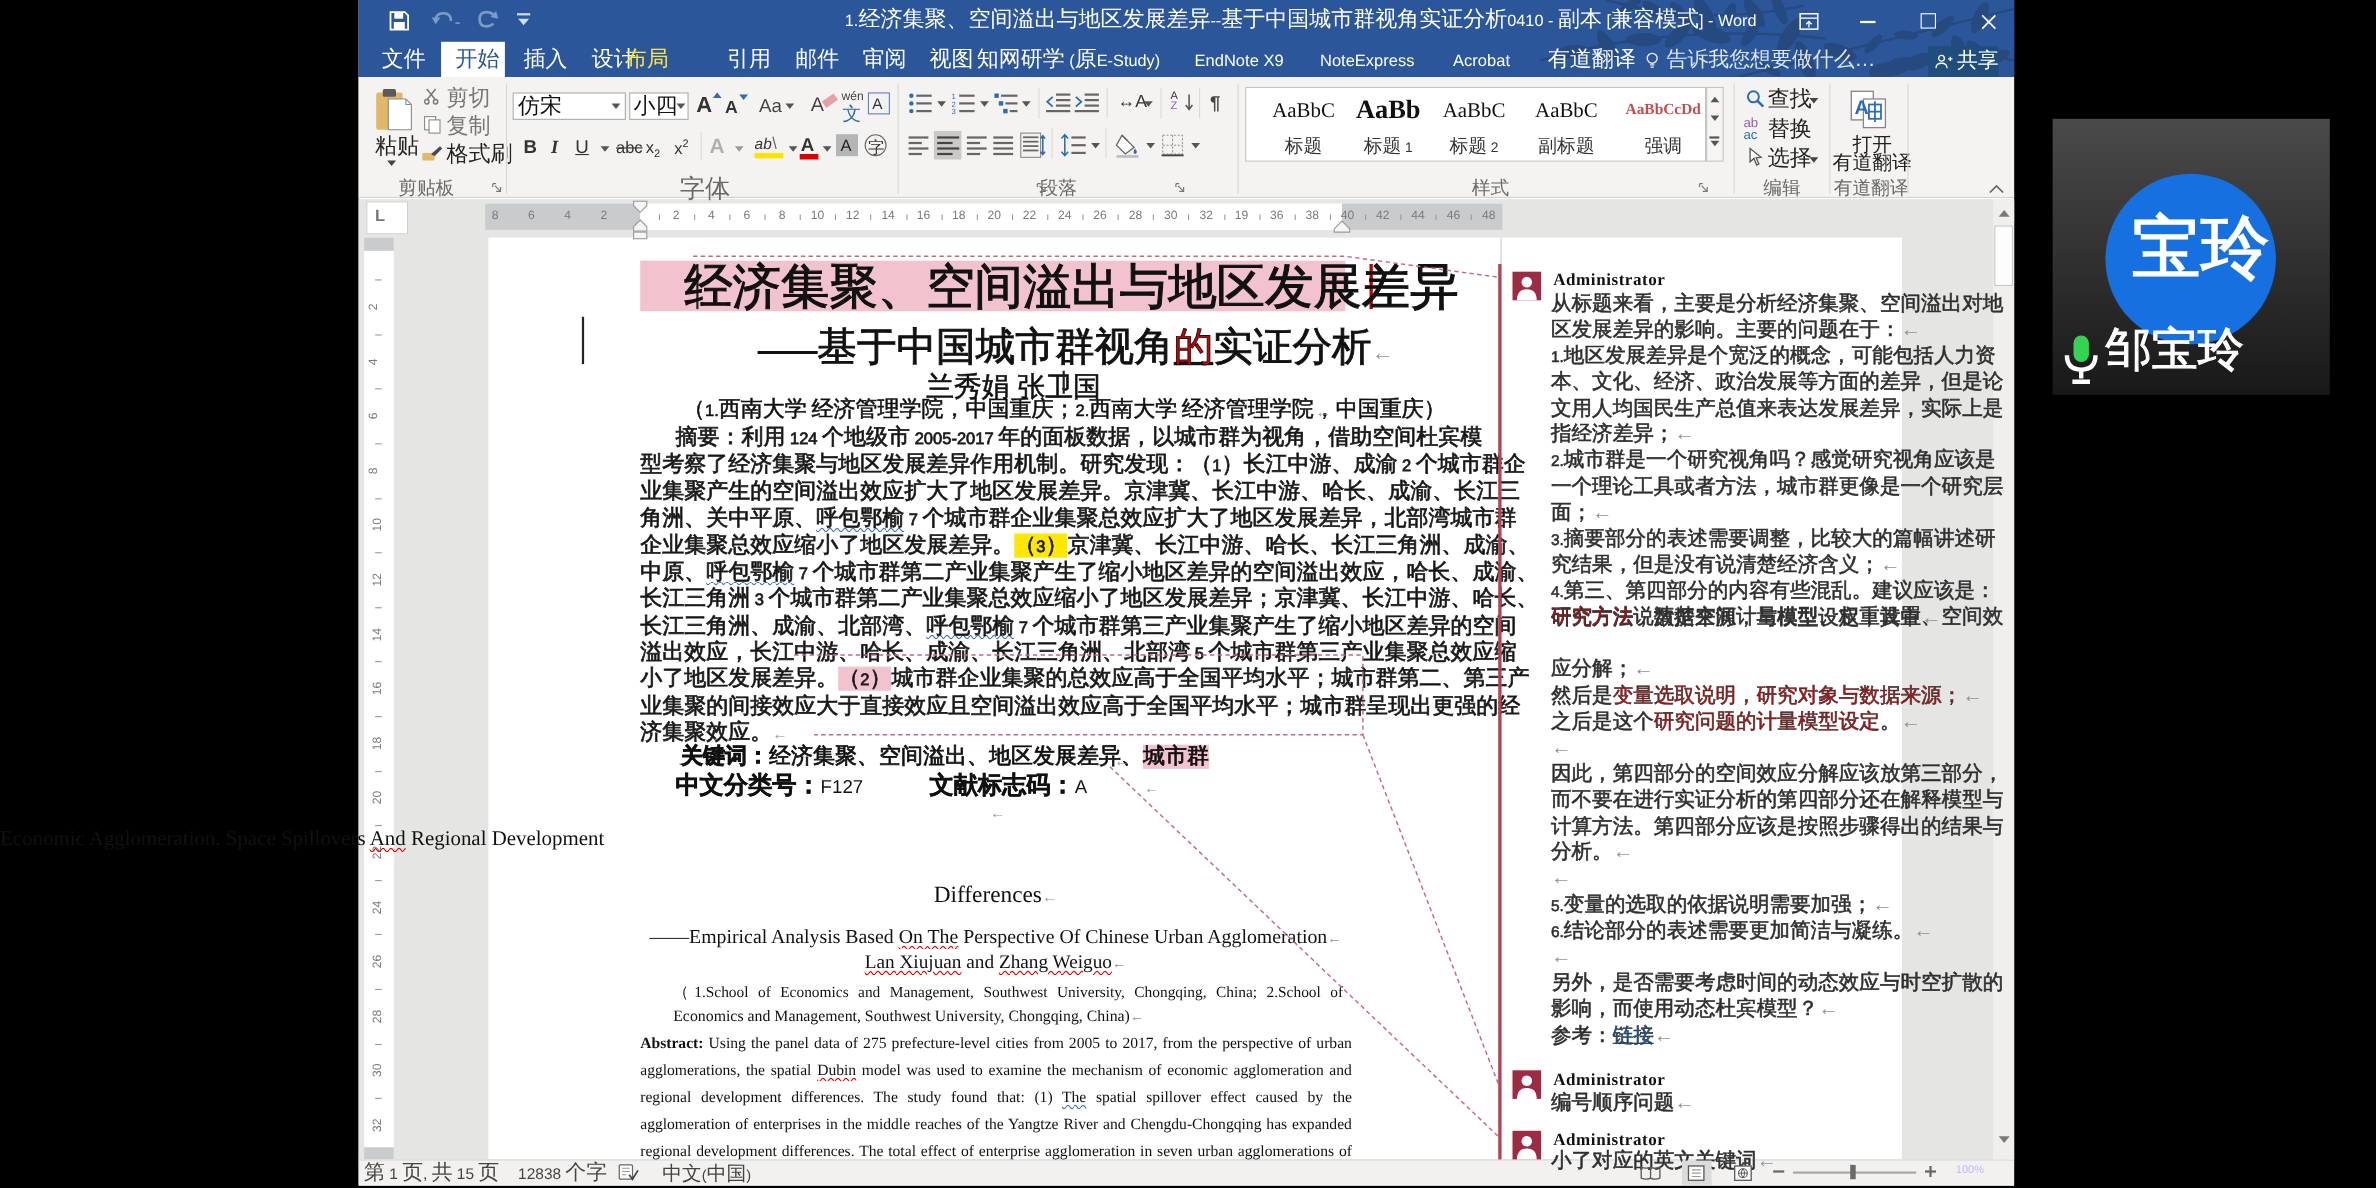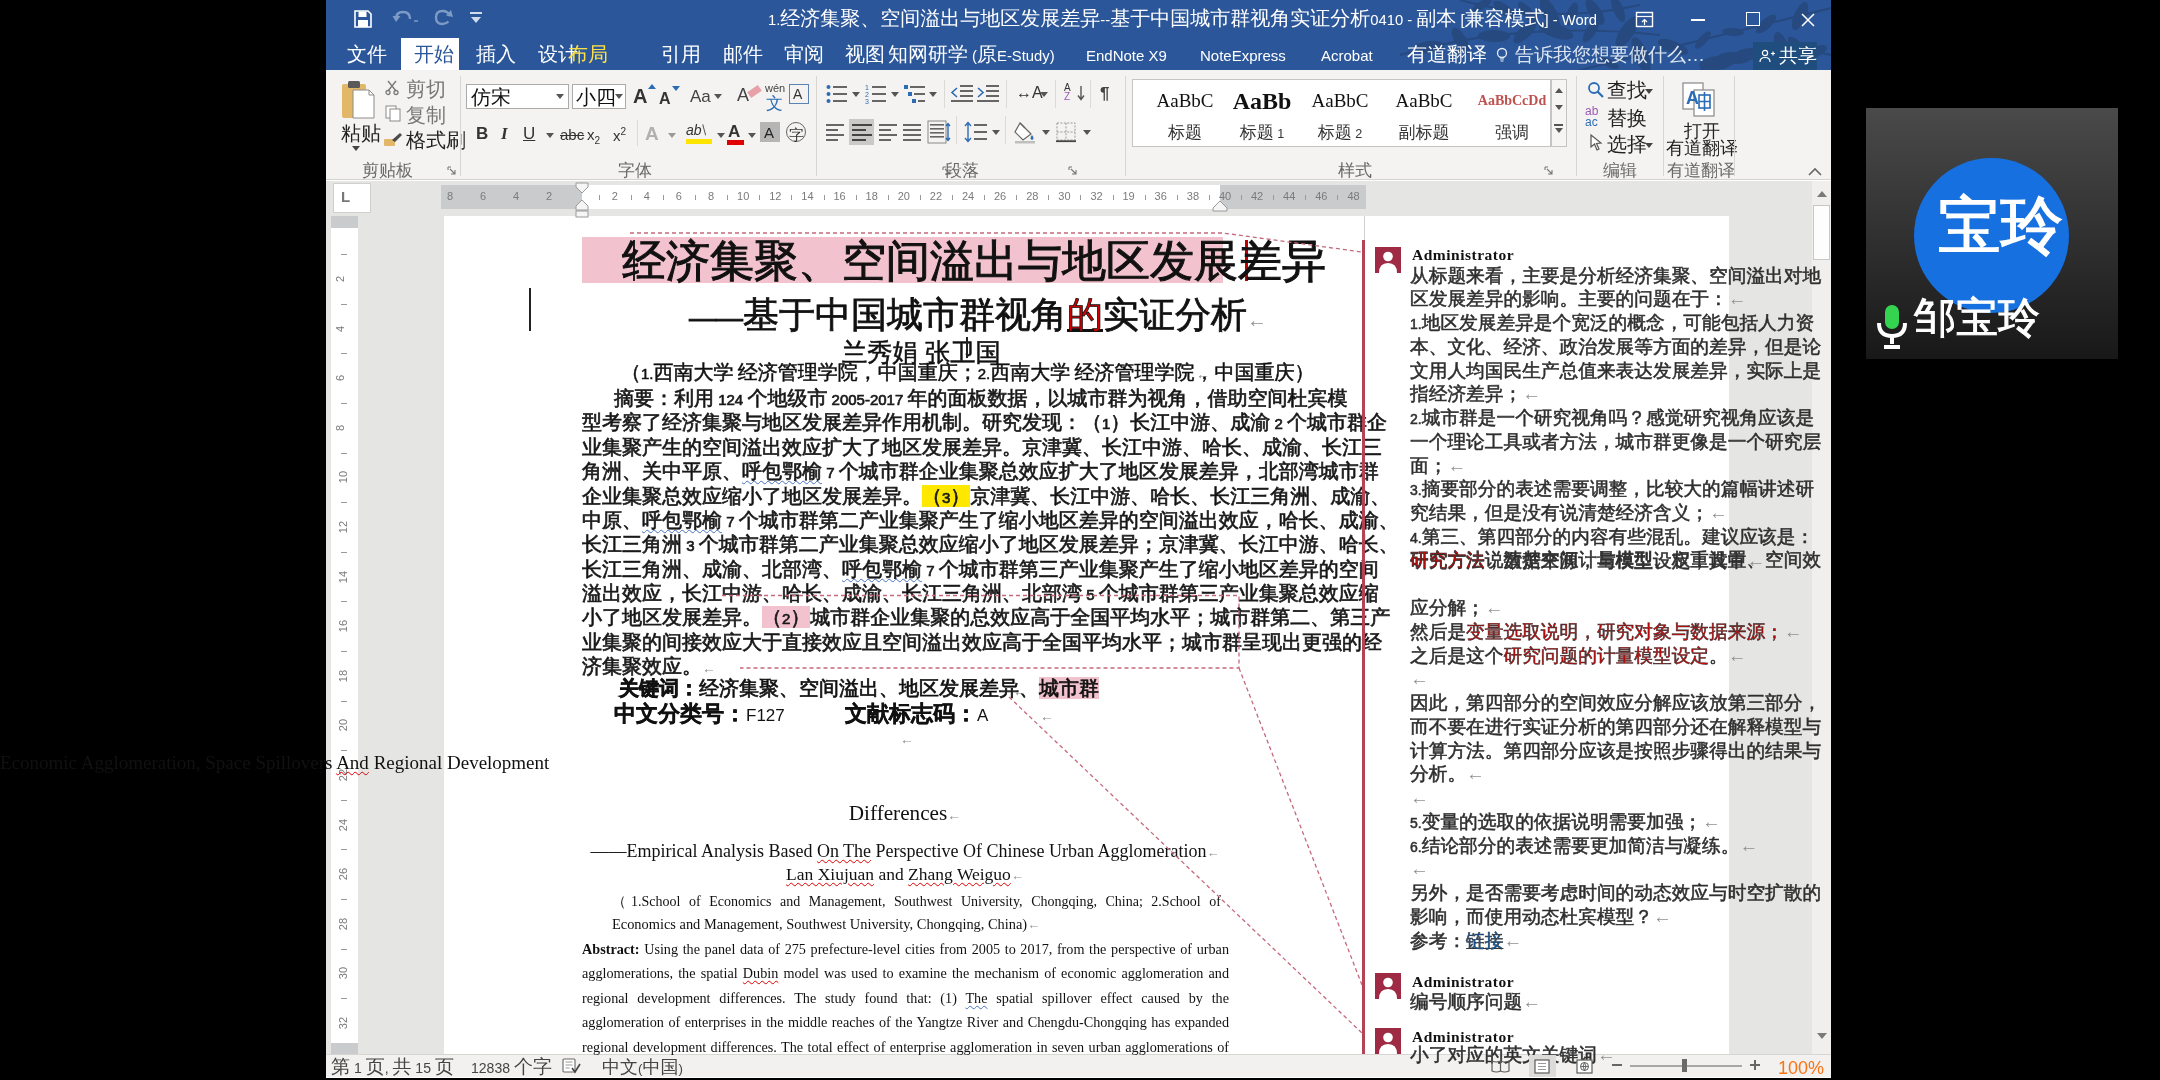--- a/index.html
+++ b/index.html
@@ -174,21 +174,21 @@
 <div class="a" style="left:686px;top:122px;font-size:14px;color:#333;font-style:italic">ab<span style="display:inline-block;transform:rotate(-40deg);color:#555">/</span></div>
 <div class="a" style="left:686px;top:139px;width:26px;height:5px;background:#ffe400"></div>
 <div class="a" style="left:717px;top:133px;width:0;height:0;border-left:4px solid transparent;border-right:4px solid transparent;border-top:5px solid #555"></div>
 <div class="a" style="left:728px;top:122px;font-size:17px;font-weight:bold;color:#333">A</div>
 <div class="a" style="left:727px;top:140px;width:17px;height:5px;background:#e00000"></div>
 <div class="a" style="left:748px;top:133px;width:0;height:0;border-left:4px solid transparent;border-right:4px solid transparent;border-top:5px solid #555"></div>
 <div class="a" style="left:760px;top:122px;width:20px;height:20px;background:#b5b5b5"></div>
 <div class="a" style="left:764px;top:124px;font-size:15px;color:#222">A</div>
 <div class="a" style="left:786px;top:122px;width:20px;height:20px;border:1.4px solid #666;border-radius:50%"></div>
 <div class="a ui" style="left:789px;top:125px;font-size:15px;color:#333">字</div>
-<div class="a ui" style="left:618px;top:161px;color:#696969;font-size:17px">字体</div>
+<div class="a ui" style="left:618px;top:161px;color:#696969;font-size:23px">字体</div>
 <svg class="a" style="left:942px;top:166px" width="10" height="10" viewBox="0 0 10 10">
     <path d="M1 1 v3 M1 1 h3 M3 3 L8 8 M8 4v4h-4" stroke="#777" stroke-width="1.1" fill="none"></path>
   </svg>
 <div class="a" style="left:816px;top:76px;width:1px;height:100px;background:#d8d6d2"></div>
 <svg class="a" style="left:826px;top:84px" width="22" height="20" viewBox="0 0 22 20">
     <circle cx="2.5" cy="3" r="2" fill="#2b6cb5"></circle>
     <circle cx="2.5" cy="10" r="2" fill="#2b6cb5"></circle>
     <circle cx="2.5" cy="17" r="2" fill="#2b6cb5"></circle>
     <rect x="7" y="2" width="14" height="2" fill="#666"></rect>
     <rect x="7" y="9" width="14" height="2" fill="#666"></rect>
@@ -568,21 +568,21 @@
 <svg class="a" style="left:1576px;top:1059px" width="17" height="15" viewBox="0 0 17 15">
     <rect x="1" y="1" width="15" height="13" fill="#fff" stroke="#5a5a5a" stroke-width="1.2"></rect>
     <circle cx="8.5" cy="7.5" r="4" fill="none" stroke="#5a5a5a"></circle>
     <path d="M4.5 7.5 h8 M8.5 3.5 q3 4 0 8 q-3 -4 0 -8" fill="none" stroke="#5a5a5a" stroke-width=".9"></path>
   </svg>
 <div class="a" style="left:1612px;top:1064px;width:10px;height:2px;background:#666"></div>
 <div class="a" style="left:1630px;top:1065px;width:112px;height:1.5px;background:#a9a7a5"></div>
 <div class="a" style="left:1682px;top:1059px;width:5px;height:13px;background:#6a6a6a"></div>
 <div class="a" style="left:1750px;top:1064px;width:10px;height:2px;background:#666"></div>
 <div class="a" style="left:1754px;top:1060px;width:2px;height:10px;background:#666"></div>
-<div class="a" style="left:1778px;top:1058px;font-size:18px;color:#f97316">100%</div>
+<div class="a" style="left:1778px;top:1058px;font-size:10px;color:#c4b5fd">100%</div>
 <div class="a" style="left:1866px;top:108px;width:252px;height:251px;background:linear-gradient(180deg,#4a4a4a,#181818)"></div>
 <div class="a" style="left:1914px;top:158px;width:155px;height:155px;border-radius:50%;background:#1670e0"></div>
 <div class="a" style="left:1938px;top:196px;width:107px;height:60px;font-size:62.6px;line-height:58px;color:#fff;text-align:justify;text-align-last:justify;white-space:nowrap;-webkit-text-stroke:1.5px #fff">宝玲</div>
 <svg class="a" style="left:1876px;top:305px" width="32" height="44" viewBox="0 0 32 44">
     <rect x="9" y="0" width="14" height="24" rx="7" fill="#35d450"></rect>
     <path d="M3 18 Q3 31 16 31 Q29 31 29 18" fill="none" stroke="#fff" stroke-width="4"></path>
     <path d="M16 31 v8 M8 42 h16" stroke="#fff" stroke-width="4"></path>
   </svg>
 <div class="a" style="left:1914px;top:302px;width:105px;height:34px;font-size:42px;line-height:32px;color:#fff;text-align:justify;text-align-last:justify;white-space:nowrap;-webkit-text-stroke:1px #fff">邹宝玲</div>
 </body></html>

